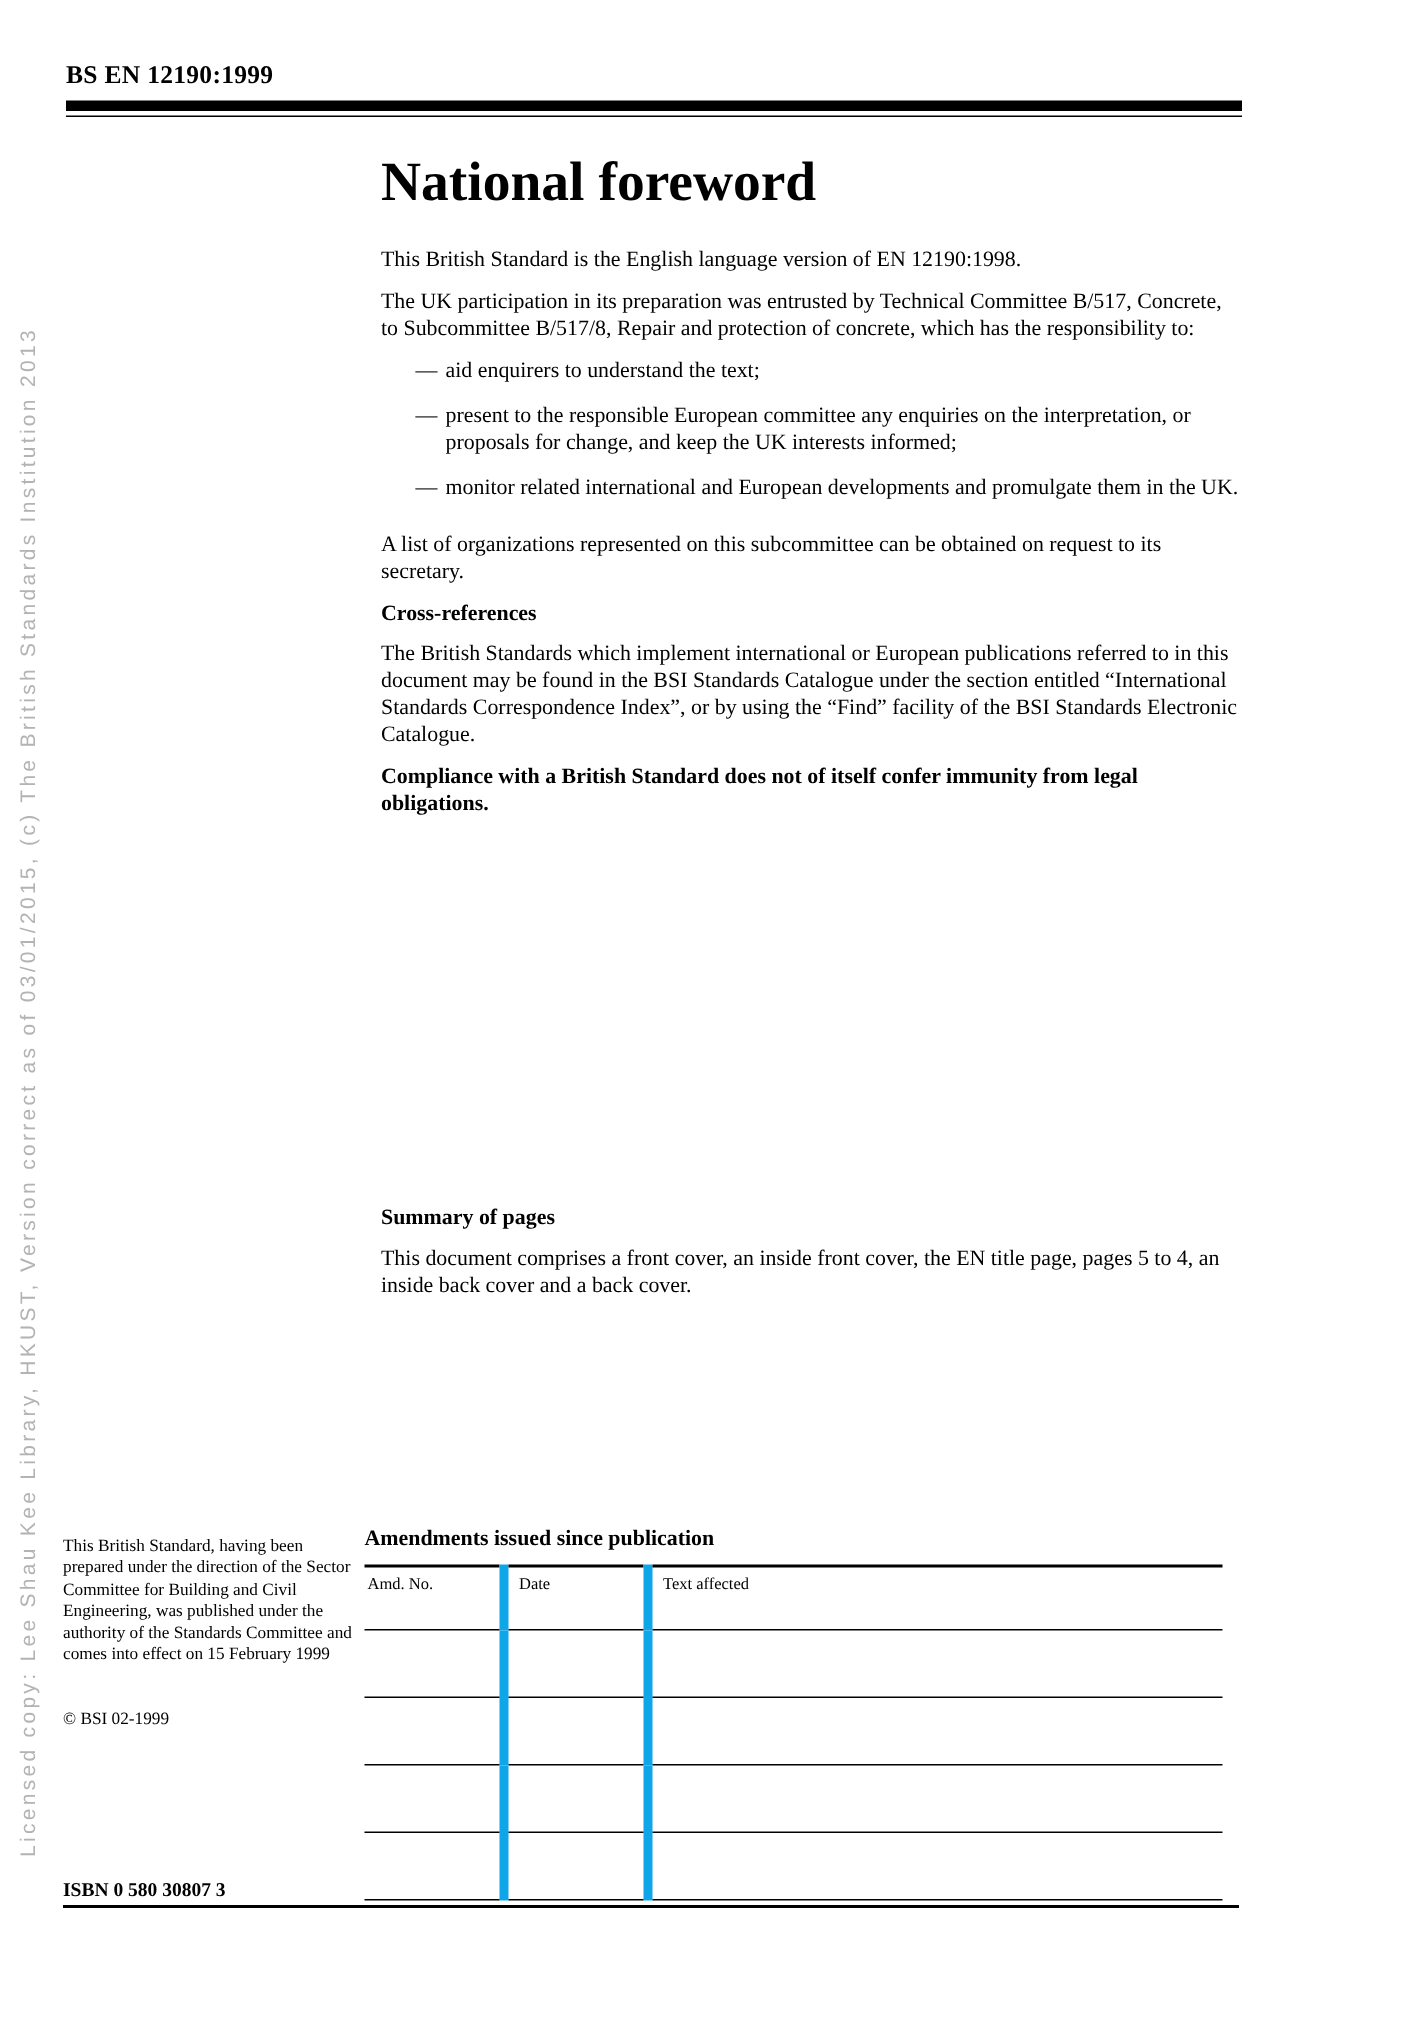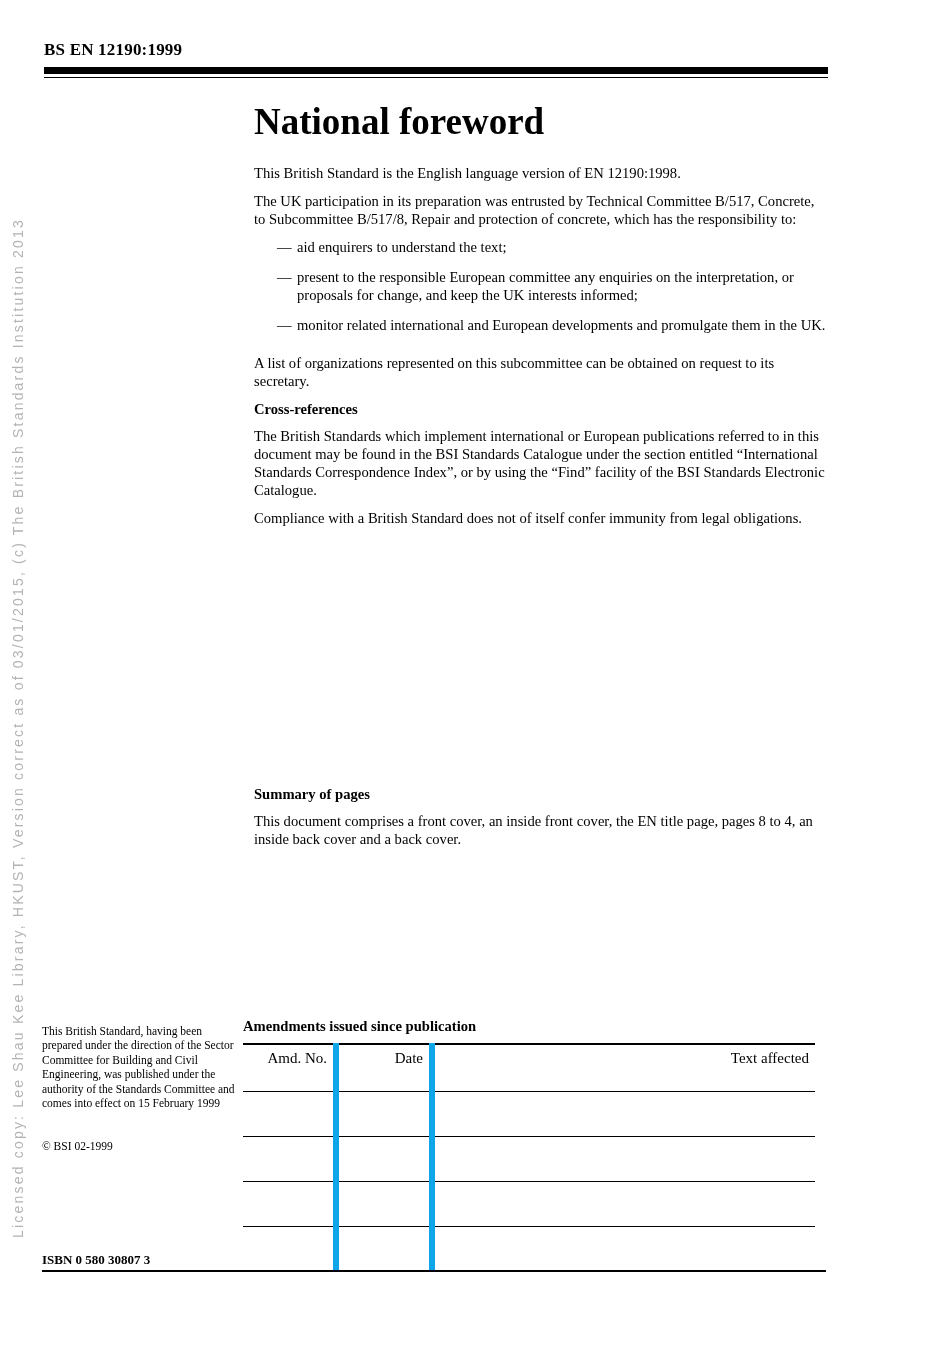--- a/index.html
+++ b/index.html
@@ -40,40 +40,40 @@
   .title { font-size: 37px; line-height: 32px; font-weight: bold; margin: 0 0 26px 0; }
   .main p { margin: 0 0 10px 0; }
   .p-participation { margin-bottom: 20px; }
   .dash-list { margin: 0 0 20px 0; padding: 0 0 0 23px; list-style: none; }
   .dash-list li { display: flex; margin-bottom: 12px; }
   .dash { width: 20px; flex: 0 0 20px; }
   .li-text { flex: 1; }
   .p-organizations { margin-bottom: 18px; }
   .subhead { font-size: 14.6px; line-height: 18px; font-weight: bold; margin: 0 0 9px 0; }
   .p-body1 { margin-bottom: 11px; }
-  .p-compliance { font-weight: normal; margin-bottom: 0; }
+  .p-compliance { font-weight: bold; margin-bottom: 0; }
   .summary-head { margin-top: 258px; }
 
   
   .pubnote {
     position: absolute;
     left: 42px; top: 1024px; width: 200px;
     font-size: 11.5px; line-height: 14.4px;
   }
   .copyright { margin-top: 29px; }
 
   
   .amendments { position: absolute; left: 243px; top: 1018px; width: 572px; }
   .amend-head { font-size: 14.6px; font-weight: bold; margin: 0 0 8px 0; }
   table.amend { width: 572px; border-collapse: collapse; table-layout: fixed; }
   table.amend th {
     border-top: 2px solid #000;
     border-bottom: 1px solid #000;
-    font-weight: normal; font-size: 15px;
-    text-align: right; vertical-align: top;
+    font-weight: normal; font-size: 11px;
+    text-align: left; vertical-align: top;
     padding: 5px 6px 24px 2px;
   }
   table.amend th + th, table.amend td + td { border-left: 6px solid #0ea5e9; padding-left: 7px; }
   table.amend td { height: 42px; border-bottom: 1px solid #000; }
 
   .isbn { position: absolute; left: 42px; top: 1252px; font-size: 13px; font-weight: bold; }
   .bottom-rule { position: absolute; left: 42px; top: 1270px; width: 784px; height: 2px; background: #000; }
 </style>
 </head>
 <body>
@@ -108,21 +108,21 @@
     </li>
   </ul>
 
   <p class="p-organizations">A list of organizations represented on this subcommittee can be obtained on request to its secretary.</p>
 
   <h3 class="subhead">Cross-references</h3>
   <p class="p-body1">The British Standards which implement international or European publications referred to in this document may be found in the BSI Standards Catalogue under the section entitled “International Standards Correspondence Index”, or by using the “Find” facility of the BSI Standards Electronic Catalogue.</p>
   <p class="p-compliance">Compliance with a British Standard does not of itself confer immunity from legal obligations.</p>
 
   <h3 class="subhead summary-head">Summary of pages</h3>
-  <p>This document comprises a front cover, an inside front cover, the EN title page, pages 8 to 4, an inside back cover and a back cover.</p>
+  <p>This document comprises a front cover, an inside front cover, the EN title page, pages 5 to 4, an inside back cover and a back cover.</p>
 </div>
 
 <div class="pubnote">
   <div>This British Standard, having been prepared under the direction of the Sector Committee for Building and Civil Engineering, was published under the authority of the Standards Committee and comes into effect on 15 February 1999</div>
   <div class="copyright">© BSI 02-1999</div>
 </div>
 
 <div class="amendments">
   <div class="amend-head">Amendments issued since publication</div>
   <table class="amend">

